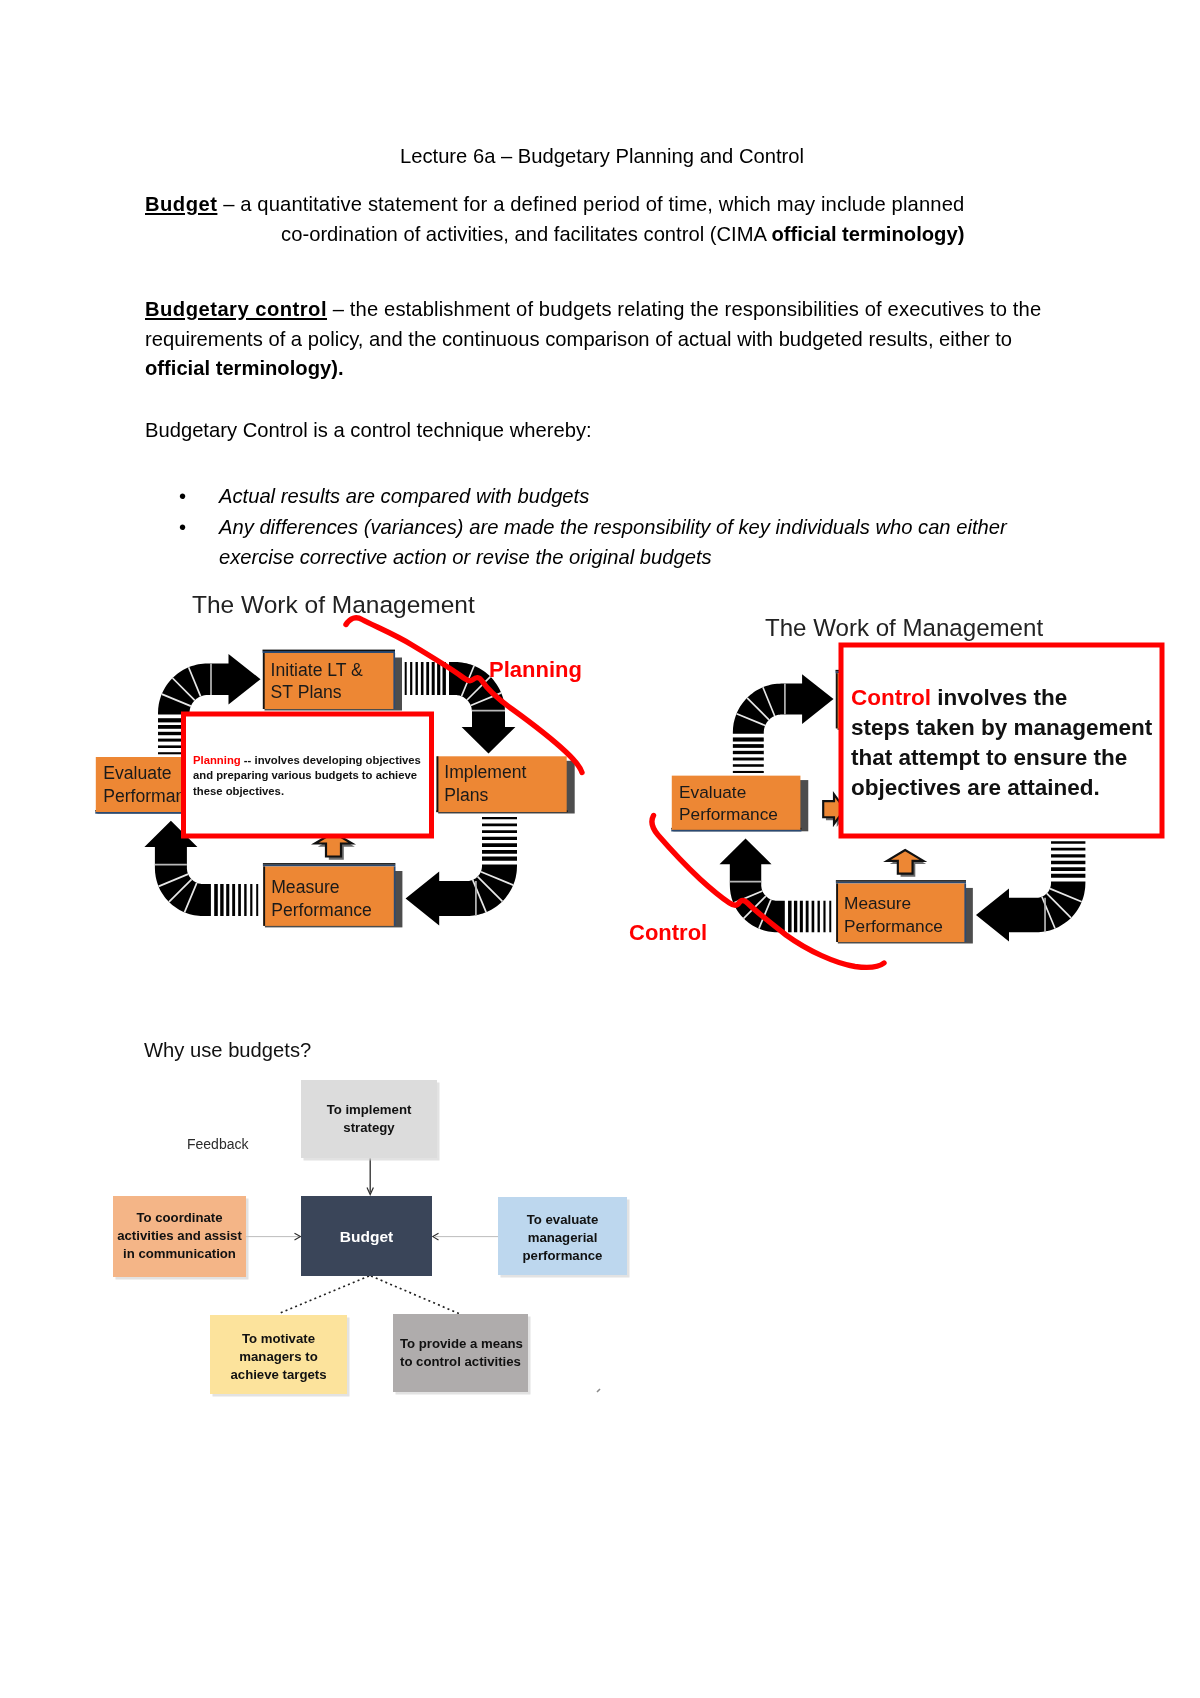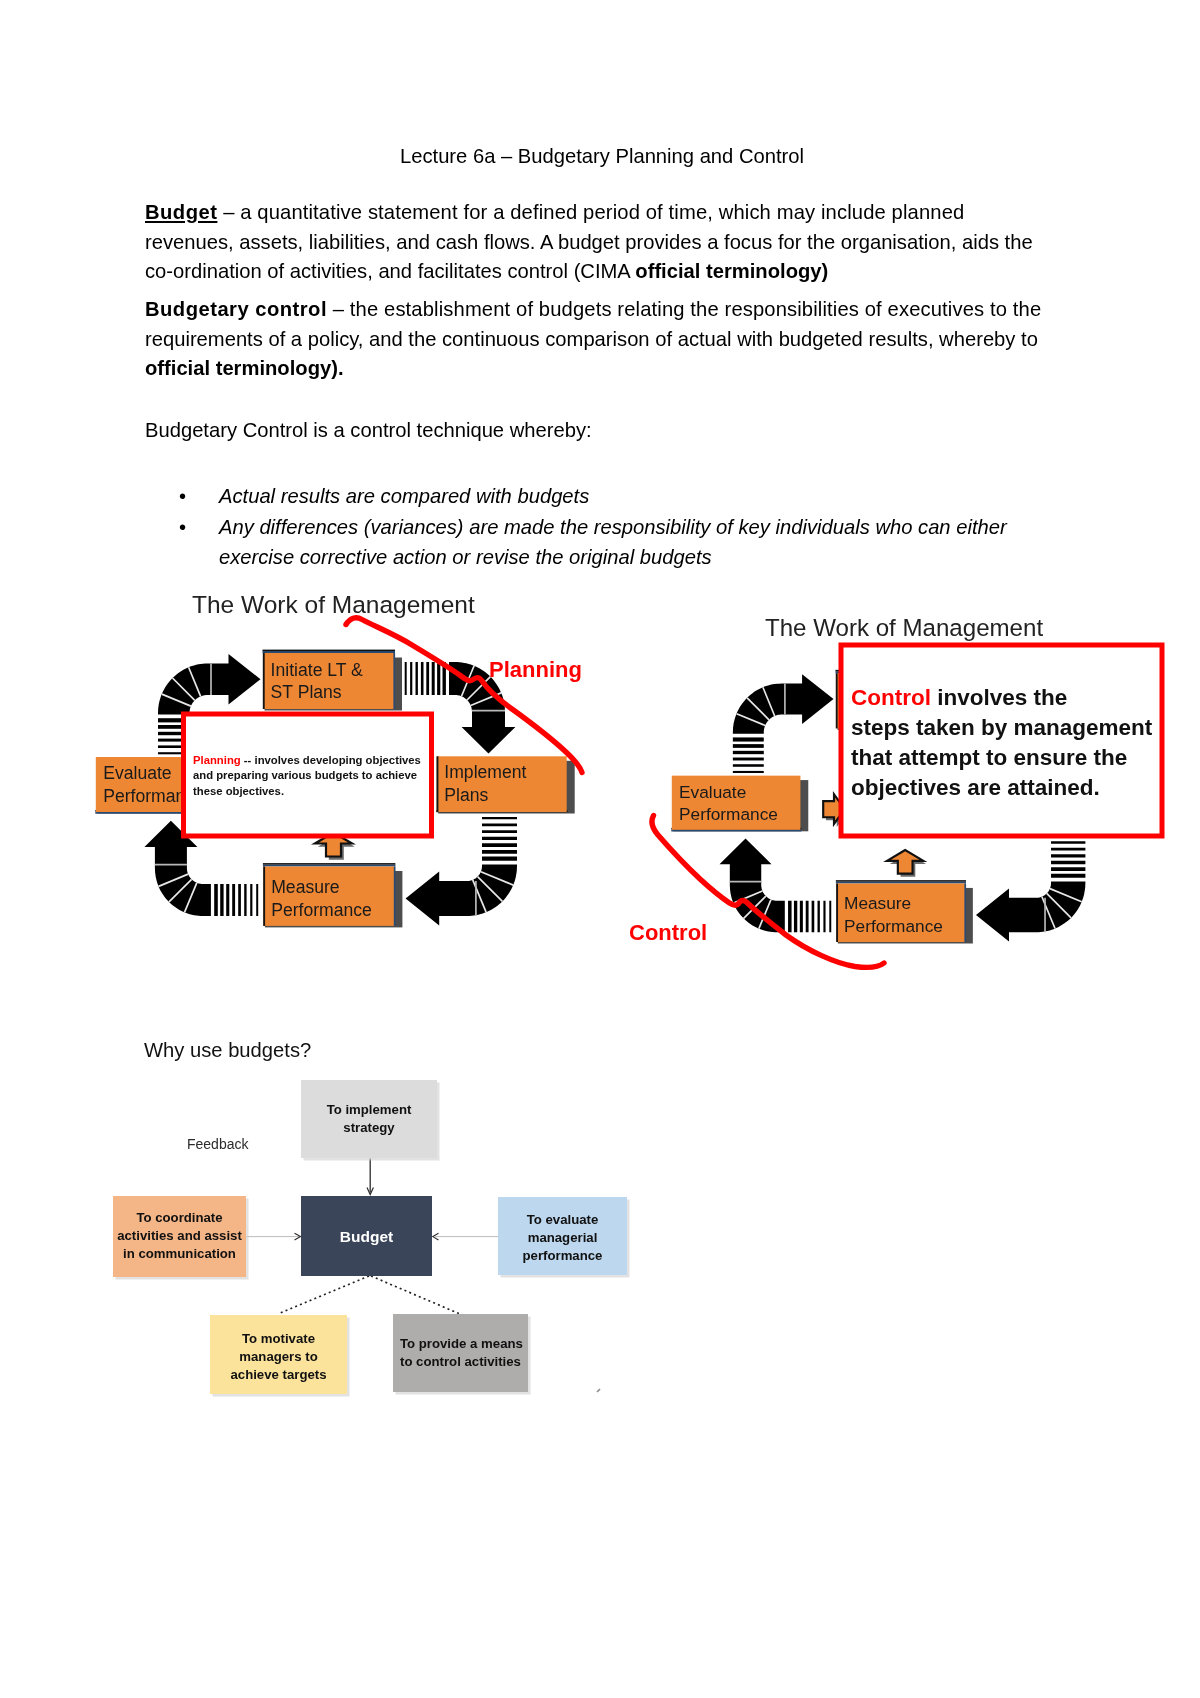--- a/index.html
+++ b/index.html
@@ -16,28 +16,27 @@
 .bul{position:absolute;left:179px;}
 .bultxt{position:absolute;left:219px;white-space:nowrap;font-style:italic;}
 svg{position:absolute;left:0;top:0;overflow:visible;}
 svg text{font-family:"Liberation Sans",sans-serif;}
 </style>
 </head>
 <body>
 
 <div class="page">
 <div id="title" class="tx">Lecture 6a – Budgetary Planning and Control</div>
-<div class="para" id="p1" style="top:198px;">
+<div class="para" id="p1" style="top:190px;text-align:right;">
  <div><b style="text-decoration:underline;">Budget</b><span> – a quantitative statement for a defined period of time, which may include planned</span></div>
- <div>revenues, assets, liabilities, and cash flows. A budget provides a focus for the organisation, aids the</div>
  <div><span>co-ordination of activities, and facilitates control (CIMA </span><b>official terminology)</b></div>
 </div>
 <div class="para" id="p2" style="top:295px;">
- <div><b style="margin-top:30px;">Budgetary control</b><span> – the establishment of budgets relating the responsibilities of executives to the</span></div>
- <div>requirements of a policy, and the continuous comparison of actual with budgeted results, whereby to</div>
+ <div><b style="text-decoration:underline;margin-top:30px;">Budgetary control</b><span> – the establishment of budgets relating the responsibilities of executives to the</span></div>
+ <div>requirements of a policy, and the continuous comparison of actual with budgeted results, either to</div>
  <div><b>official terminology).</b></div>
 </div>
 <div class="tx" id="intro" style="left:145px;top:416px;">Budgetary Control is a control technique whereby:</div>
 <div class="bulletrow" style="top:482px;left:0;">
  <span class="bul">•</span>
  <span class="bultxt">Actual results are compared with budgets</span>
 </div>
 <div class="bulletrow" style="top:513px;left:0;">
  <span class="bul">•</span>
  <span class="bultxt">Any differences (variances) are made the responsibility of key individuals who can either</span>

